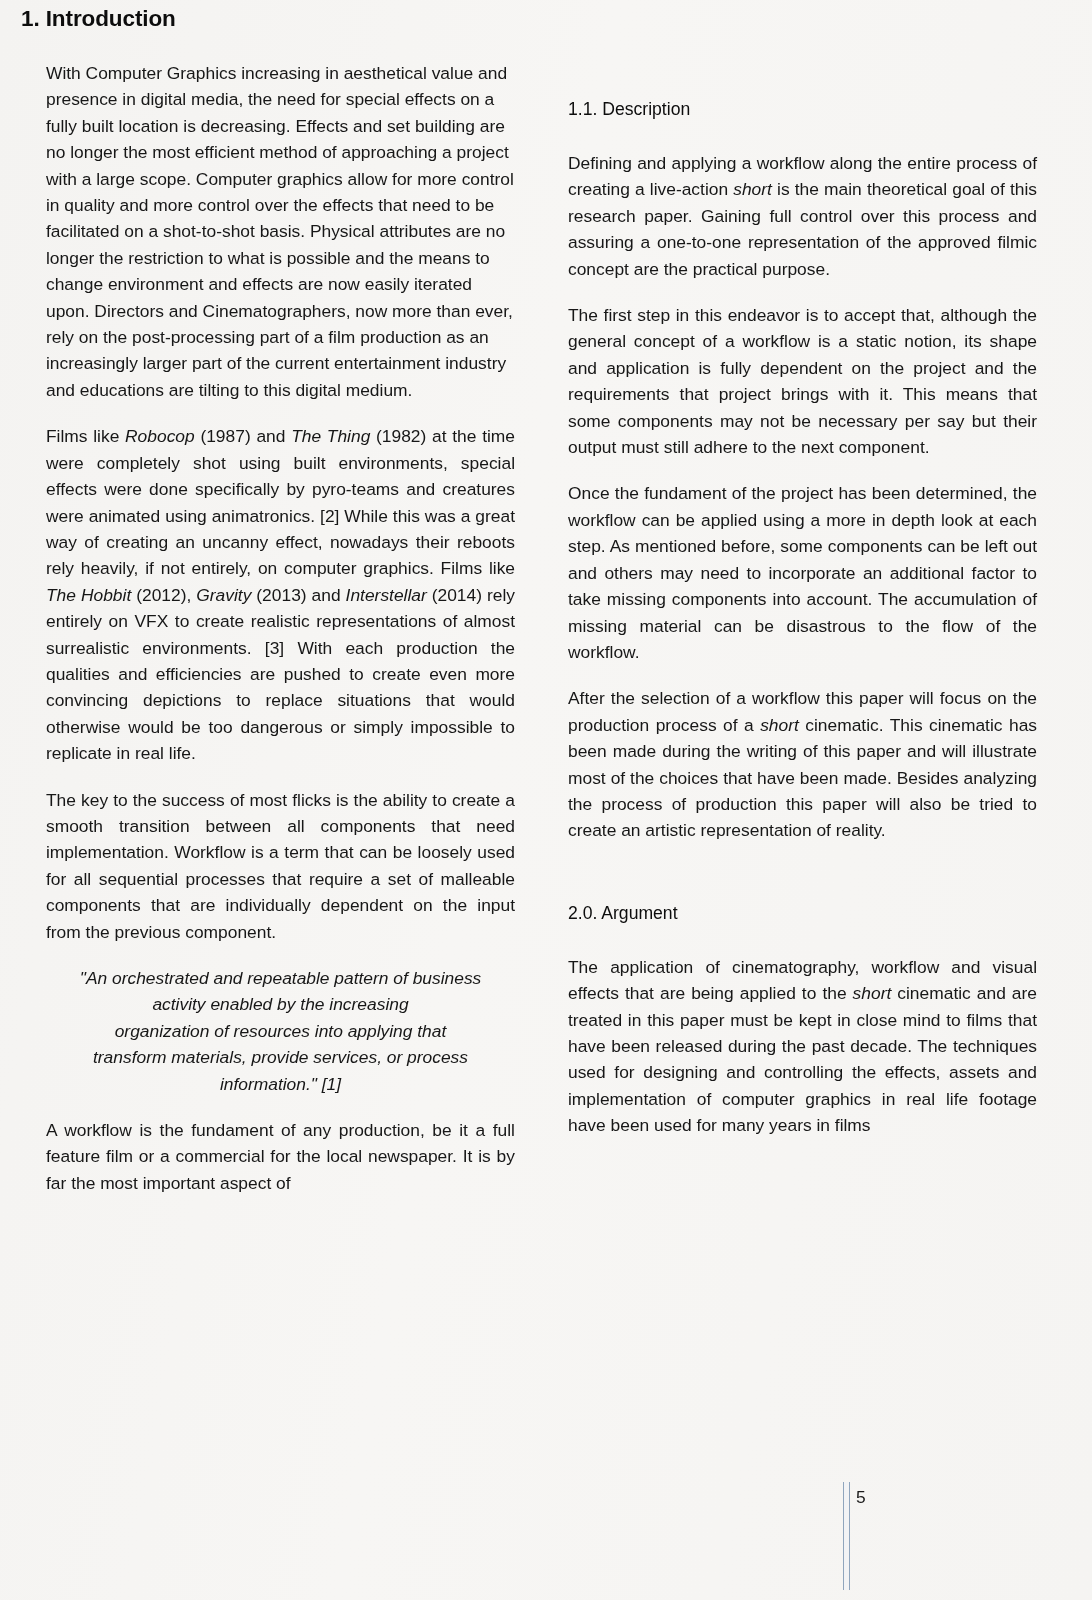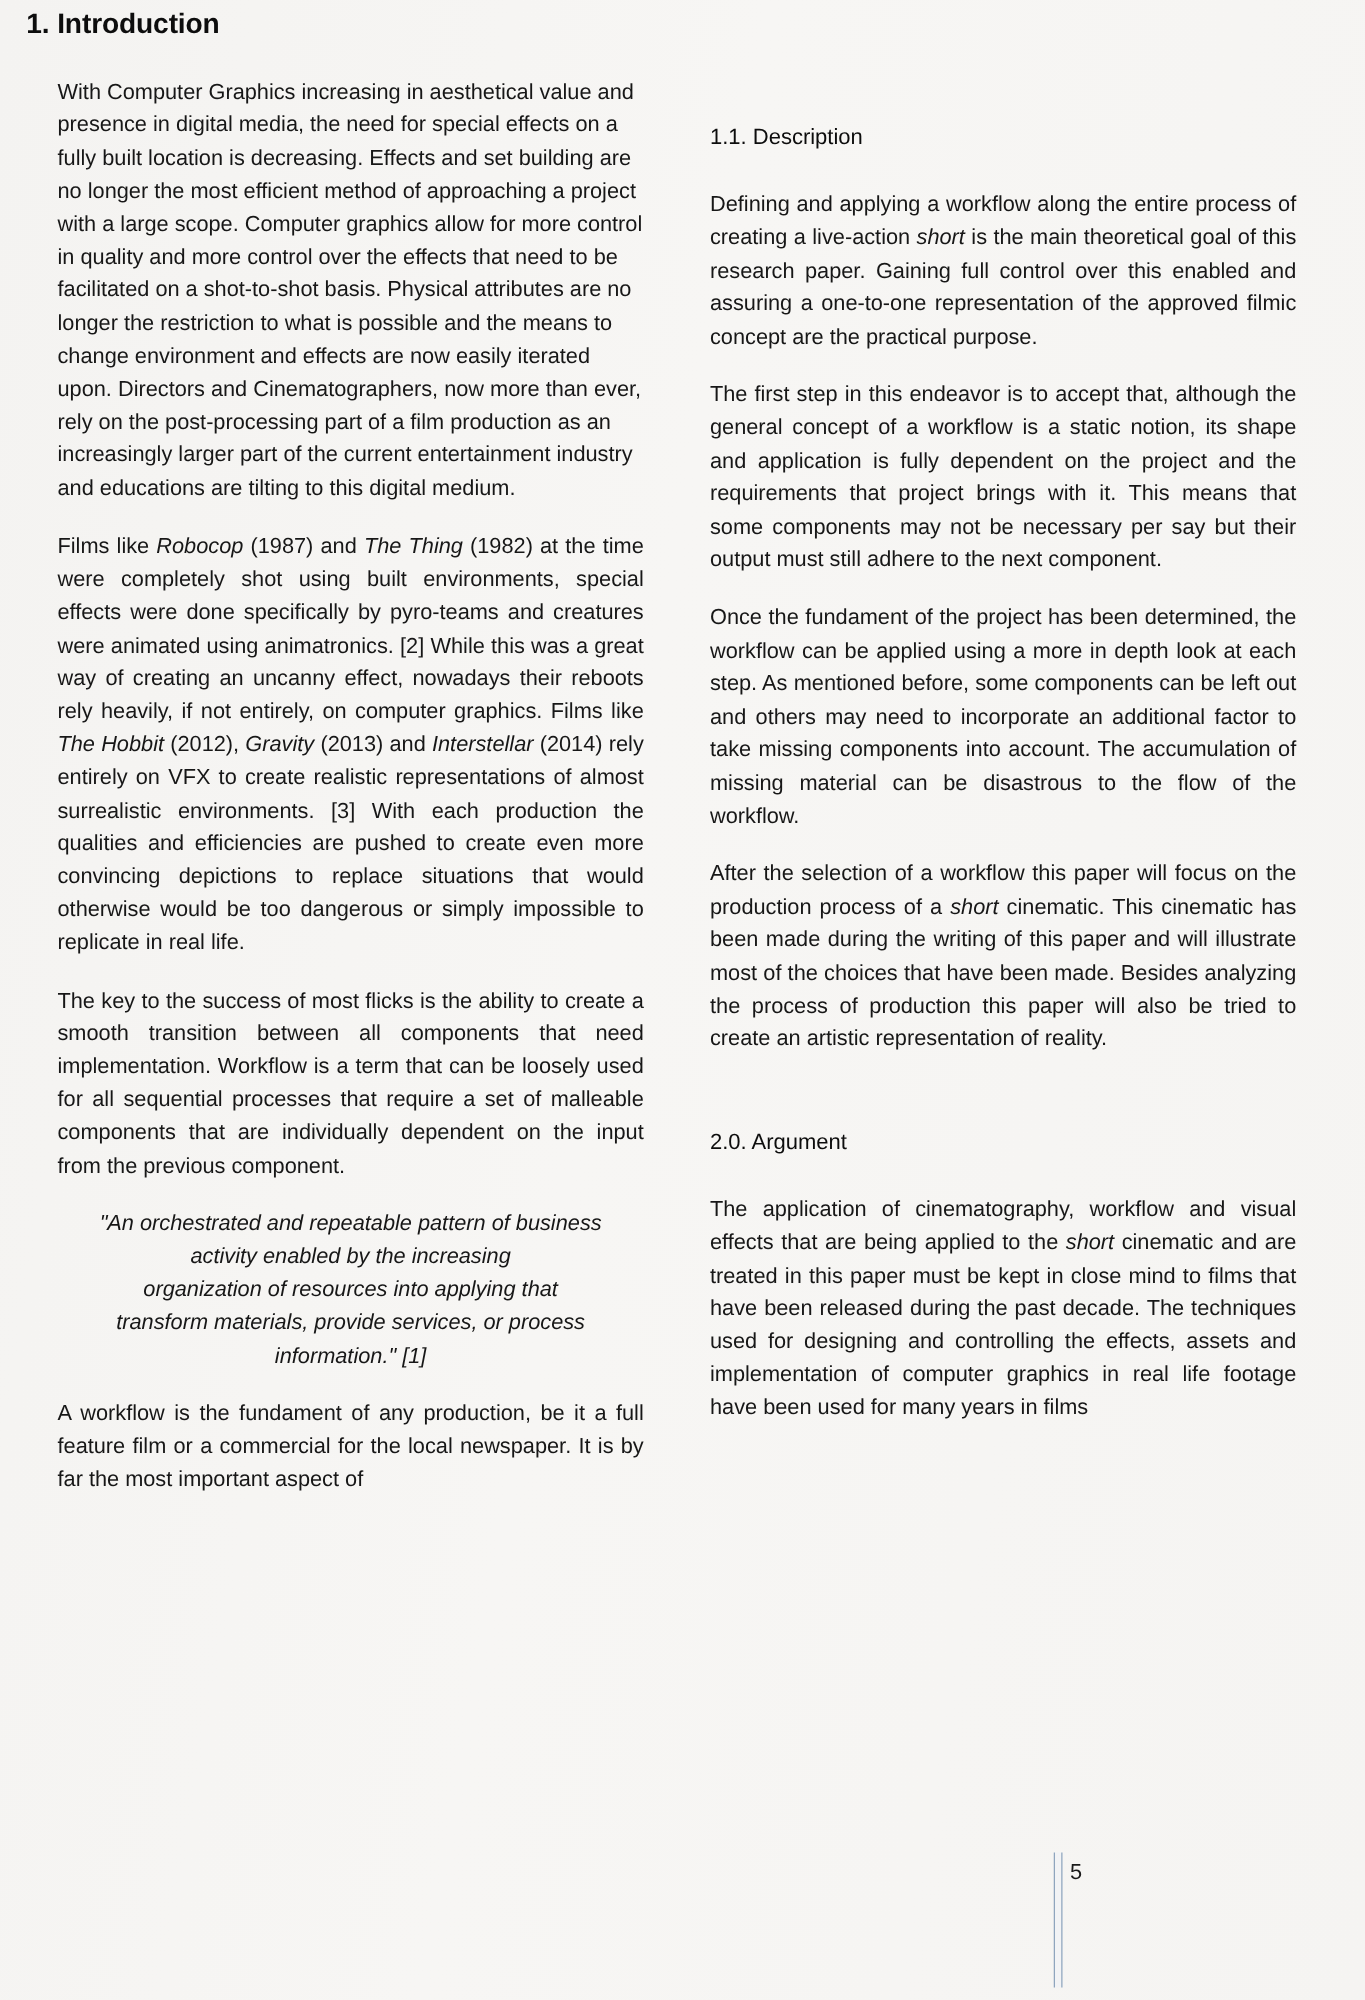--- a/index.html
+++ b/index.html
@@ -119,21 +119,21 @@
       <p class="quote" id="lq0"><span>"An orchestrated and repeatable pattern of business</span><br><span>activity enabled by the increasing</span><br><span>organization of resources into applying that</span><br><span>transform materials, provide services, or process</span><br><span>information." [1]</span></p>
       <p class="para" id="lp3"><span>A workflow is the fundament of any production, be it a full feature film or a commercial for the local newspaper. It is by far the most important aspect of</span></p>
     </div>
 
     <div class="col col-right">
 
       <div class="gap-before-sub"></div>
       <h2 class="subhead">1.1. Description</h2>
       <div class="gap-after-sub"></div>
 
-      <p class="para" id="rp1"><span>Defining and applying a workflow along the entire process of creating a live-action </span><em>short</em><span> is the main theoretical goal of this research paper. Gaining full control over this enabled and assuring a one-to-one representation of the approved filmic concept are the practical purpose.</span></p>
+      <p class="para" id="rp1"><span>Defining and applying a workflow along the entire process of creating a live-action </span><em>short</em><span> is the main theoretical goal of this research paper. Gaining full control over this process and assuring a one-to-one representation of the approved filmic concept are the practical purpose.</span></p>
       <p class="para" id="rp2"><span>The first step in this endeavor is to accept that, although the general concept of a workflow is a static notion, its shape and application is fully dependent on the project and the requirements that project brings with it. This means that some components may not be necessary per say but their output must still adhere to the next component.</span></p>
       <p class="para" id="rp3"><span>Once the fundament of the project has been determined, the workflow can be applied using a more in depth look at each step. As mentioned before, some components can be left out and others may need to incorporate an additional factor to take missing components into account. The accumulation of missing material can be disastrous to the flow of the workflow.</span></p>
       <p class="para" id="rp4"><span>After the selection of a workflow this paper will focus on the production process of a </span><em>short</em><span> cinematic. This cinematic has been made during the writing of this paper and will illustrate most of the choices that have been made. Besides analyzing the process of production this paper will also be tried to create an artistic representation of reality.</span></p>
 
       <div class="gap-before-sub"></div>
       <h2 class="subhead">2.0. Argument</h2>
       <div class="gap-after-sub"></div>
 
       <p class="para" id="rp5"><span>The application of cinematography, workflow and visual effects that are being applied to the </span><em>short</em><span> cinematic and are treated in this paper must be kept in close mind to films that have been released during the past decade.  The techniques used for designing and controlling the effects, assets and implementation of computer graphics in real life footage have been used for many years in films</span></p>
     </div>

